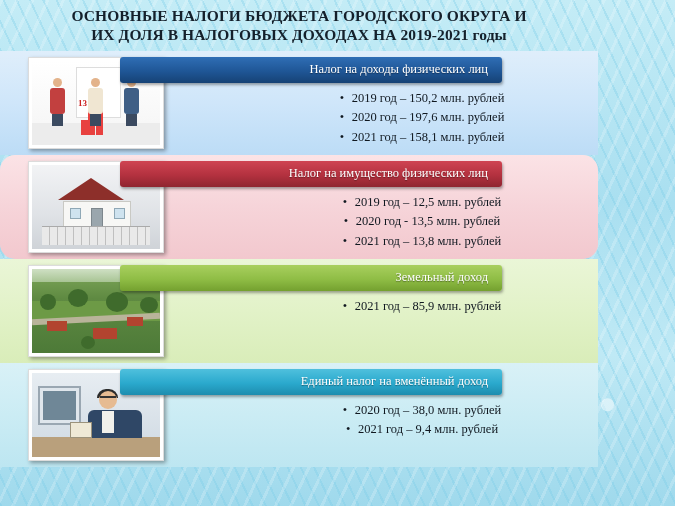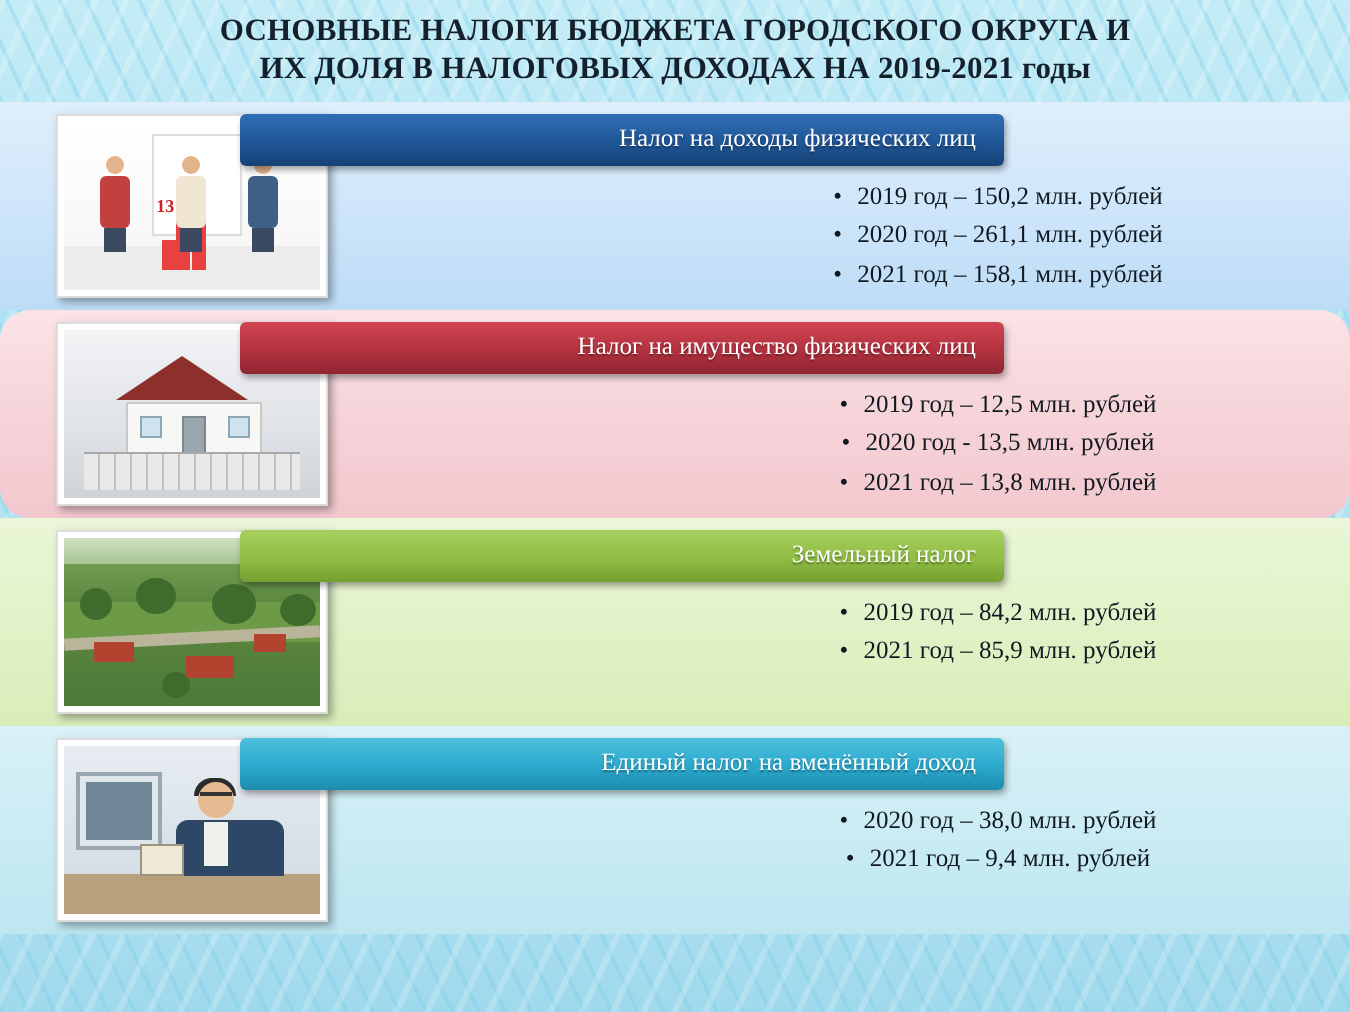--- a/index.html
+++ b/index.html
@@ -34,21 +34,21 @@
         rgba(124,205,232,0.35) 2px,
         rgba(255,255,255,0.0) 2px,
         rgba(255,255,255,0.0) 12px),
       linear-gradient(180deg, #c4ecf6 0%, #a9dff0 40%, #bfe9f5 70%, #9fd9ec 100%);
     z-index: 0;
   }
 
   .page {
     position: relative;
     z-index: 1;
-    width: 675px;
+    width: 598px;
     height: 506px;
   }
 
   
   .title {
     padding: 6px 12px 2px 12px;
     text-align: center;
     font-weight: bold;
     font-size: 15.5px;
     line-height: 1.25;
@@ -229,21 +229,21 @@
             </div>
           </div>
         </div>
 
         <div class="ribbon ribbon-1">
           <span>Налог на доходы физических лиц</span>
         </div>
 
         <div class="facts">
           <div class="fact"><span class="b">•</span><span>2019 год – 150,2 млн. рублей</span></div>
-          <div class="fact"><span class="b">•</span><span>2020 год – 261,1 млн. рублей</span></div>
+          <div class="fact"><span class="b">•</span><span>2020 год – 197,6 млн. рублей</span></div>
           <div class="fact"><span class="b">•</span><span>2021 год – 158,1 млн. рублей</span></div>
         </div>
       </div>
     </div>
 
     <div class="band band-2">
       <div class="band-inner">
         <div class="photo-card">
           <div class="photo p2">
             <div class="roof"></div>
@@ -279,25 +279,24 @@
             <div class="roof" style="left:74%; top:58%; width:16px; height:9px;"></div>
             <div class="tree" style="left:6%; top:30%; width:16px; height:16px;"></div>
             <div class="tree" style="left:28%; top:24%; width:20px; height:18px;"></div>
             <div class="tree" style="left:58%; top:28%; width:22px; height:20px;"></div>
             <div class="tree" style="left:84%; top:34%; width:18px; height:16px;"></div>
             <div class="tree" style="left:38%; top:80%; width:14px; height:13px;"></div>
           </div>
         </div>
 
         <div class="ribbon ribbon-3">
-          <span>Земельный налог</span>
+          <span>Земельный доход</span>
         </div>
 
         <div class="facts">
-          <div class="fact"><span class="b">•</span><span>2019 год – 84,2 млн. рублей</span></div>
           <div class="fact"><span class="b">•</span><span>2021 год – 85,9 млн. рублей</span></div>
         </div>
       </div>
     </div>
 
     <div class="band band-4">
       <div class="band-inner">
         <div class="photo-card">
           <div class="photo p4">
             <div class="monitor">

